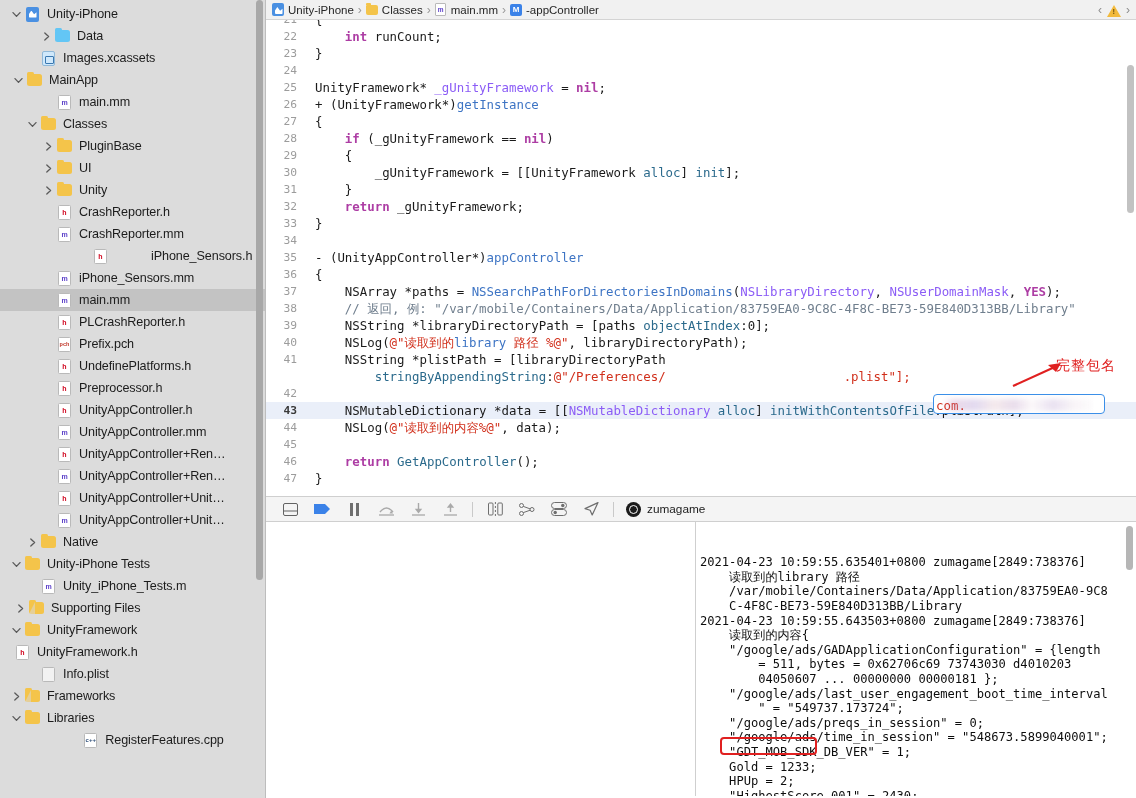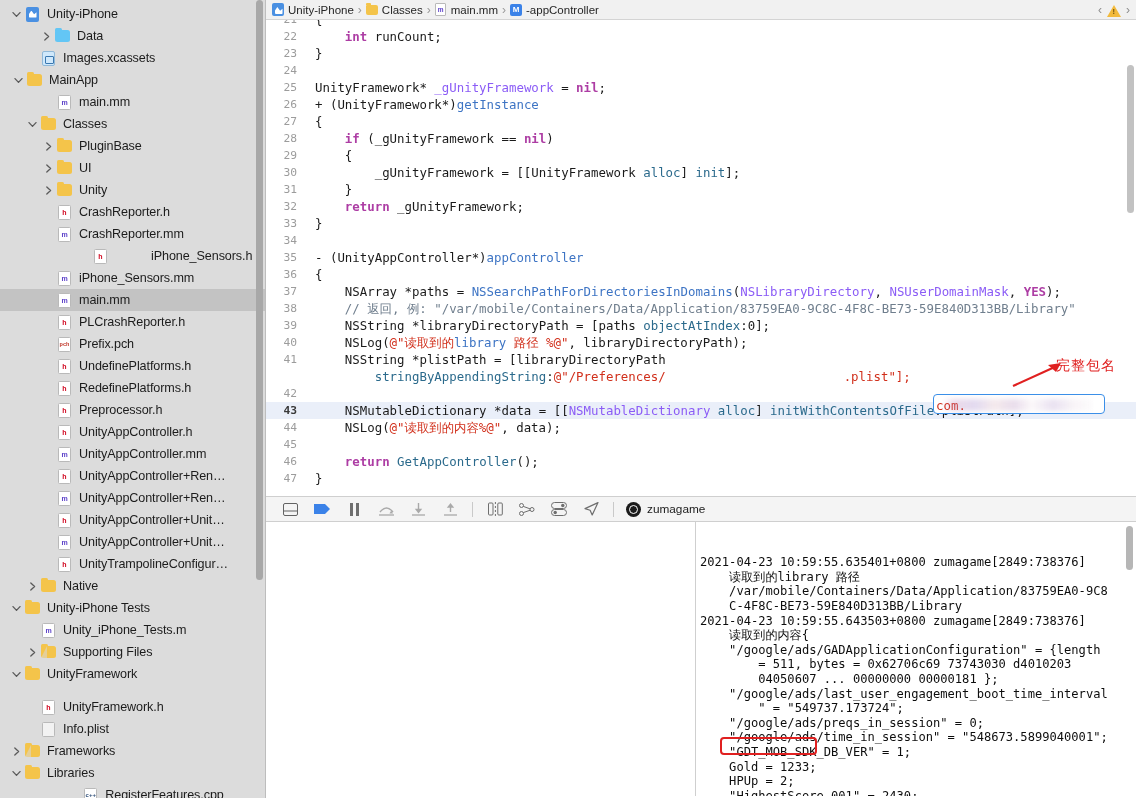--- a/index.html
+++ b/index.html
@@ -367,27 +367,20 @@
           <span class="icon-slot">
             <span class="fi fi-doc fi-h">h</span>
           </span>
           <span class="nav-label">UndefinePlatforms.h</span>
         </div>
         <div class="nav-row" style="padding-left: 42px;">
           <span class="twisty"></span>
           <span class="icon-slot">
             <span class="fi fi-doc fi-h">h</span>
           </span>
-          <span class="nav-label">RedefinePlatforms.h</span>
-        </div>
-        <div class="nav-row" style="padding-left: 42px;">
-          <span class="twisty"></span>
-          <span class="icon-slot">
-            <span class="fi fi-doc fi-h">h</span>
-          </span>
           <span class="nav-label">Preprocessor.h</span>
         </div>
         <div class="nav-row" style="padding-left: 42px;">
           <span class="twisty"></span>
           <span class="icon-slot">
             <span class="fi fi-doc fi-h">h</span>
           </span>
           <span class="nav-label">UnityAppController.h</span>
         </div>
         <div class="nav-row" style="padding-left: 42px;">
@@ -418,27 +411,20 @@
           </span>
           <span class="nav-label">UnityAppController+Unit…</span>
         </div>
         <div class="nav-row" style="padding-left: 42px;">
           <span class="twisty"></span>
           <span class="icon-slot">
             <span class="fi fi-doc fi-m">m</span>
           </span>
           <span class="nav-label">UnityAppController+Unit…</span>
         </div>
-        <div class="nav-row" style="padding-left: 42px;">
-          <span class="twisty"></span>
-          <span class="icon-slot">
-            <span class="fi fi-doc fi-h">h</span>
-          </span>
-          <span class="nav-label">UnityTrampolineConfigur…</span>
-        </div>
         <div class="nav-row" style="padding-left: 26px;">
           <span class="twisty">
             <svg width="9" height="9" viewBox="0 0 9 9">
               <path d="M2.8 1 L6.6 4.5 L2.8 8" fill="none" stroke="#5a5a5a" stroke-width="1.3" stroke-linecap="round" stroke-linejoin="round"></path>
             </svg>
           </span>
           <span class="icon-slot">
             <span class="folder"></span>
           </span>
           <span class="nav-label">Native</span>
@@ -454,21 +440,21 @@
           </span>
           <span class="nav-label">Unity-iPhone Tests</span>
         </div>
         <div class="nav-row" style="padding-left: 26px;">
           <span class="twisty"></span>
           <span class="icon-slot">
             <span class="fi fi-doc fi-m">m</span>
           </span>
           <span class="nav-label">Unity_iPhone_Tests.m</span>
         </div>
-        <div class="nav-row" style="padding-left: 26px;">
+        <div class="nav-row" style="padding-left: 14px;">
           <span class="twisty">
             <svg width="9" height="9" viewBox="0 0 9 9">
               <path d="M2.8 1 L6.6 4.5 L2.8 8" fill="none" stroke="#5a5a5a" stroke-width="1.3" stroke-linecap="round" stroke-linejoin="round"></path>
             </svg>
           </span>
           <span class="icon-slot">
             <span class="folder group"></span>
           </span>
           <span class="nav-label">Supporting Files</span>
         </div>
@@ -476,21 +462,21 @@
           <span class="twisty">
             <svg width="9" height="9" viewBox="0 0 9 9">
               <path d="M1 2.6 L4.5 6.4 L8 2.6" fill="none" stroke="#5a5a5a" stroke-width="1.3" stroke-linecap="round" stroke-linejoin="round"></path>
             </svg>
           </span>
           <span class="icon-slot">
             <span class="folder"></span>
           </span>
           <span class="nav-label">UnityFramework</span>
         </div>
-        <div class="nav-row" style="padding-left: 26px; margin-top: 11px;">
+        <div class="nav-row" style="">
           <span class="twisty"></span>
           <span class="icon-slot">
             <span class="fi fi-doc fi-h">h</span>
           </span>
           <span class="nav-label">UnityFramework.h</span>
         </div>
         <div class="nav-row" style="padding-left: 26px;">
           <span class="twisty"></span>
           <span class="icon-slot">
             <span class="fi fi-doc fi-plist"></span>

